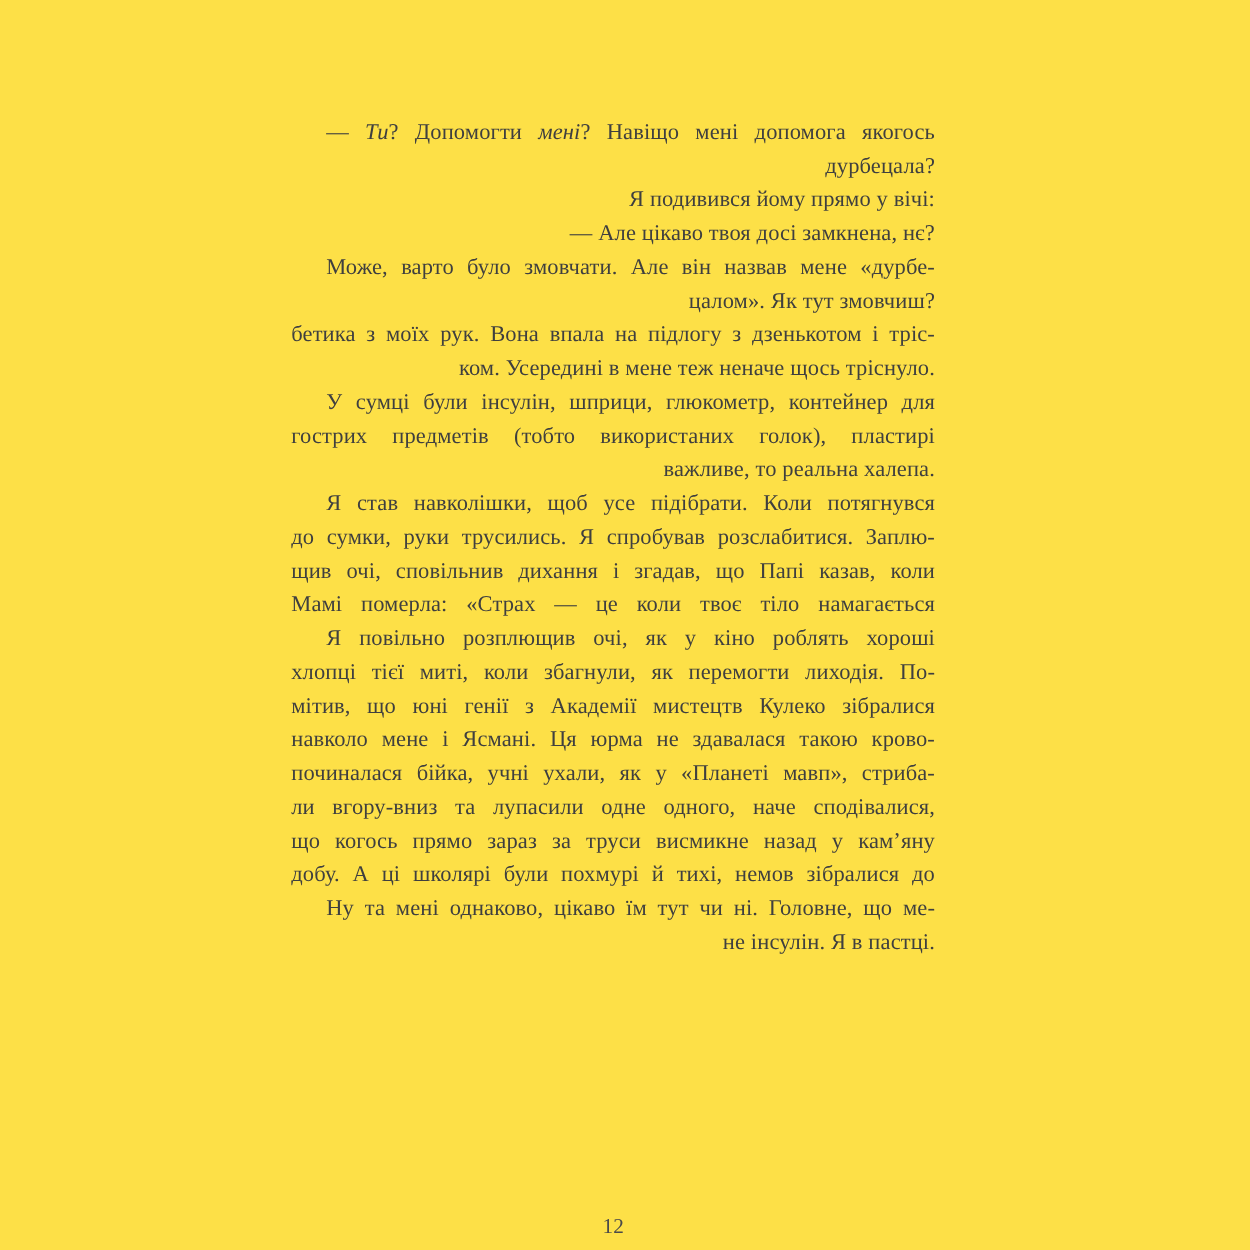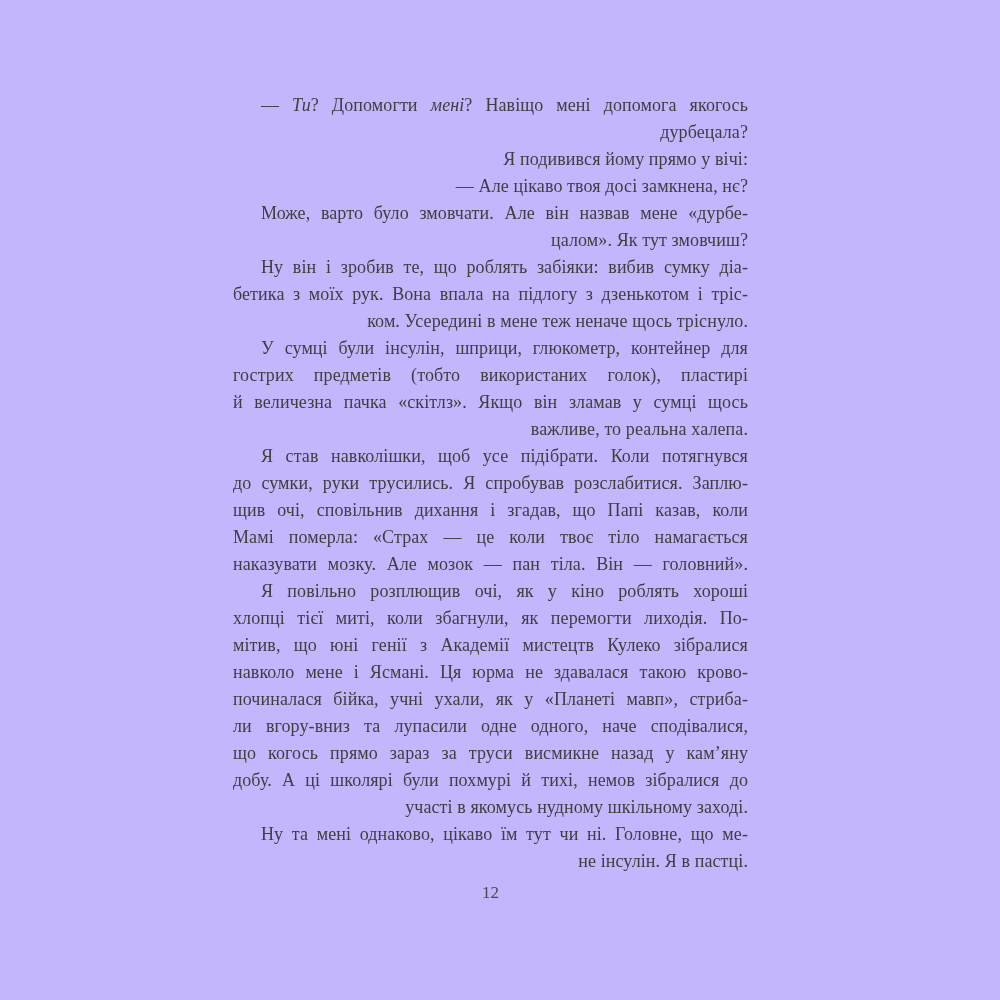--- a/index.html
+++ b/index.html
@@ -4,21 +4,21 @@
 <style>
   html, body {
     margin: 0;
     padding: 0;
     background: #ffffff;
   }
   .screenshot {
     position: relative;
     width: 1000px;
     height: 1000px;
-    background: #c4b5fd;
+    background: #fde047;
     overflow: hidden;
     font-family: "Liberation Serif", "DejaVu Serif", serif;
   }
   .text-block {
     position: absolute;
     left: 233px;
     top: 92px;
     width: 515px;
     font-size: 18px;
     line-height: 27px;
@@ -36,21 +36,21 @@
   }
   .line.indent {
     text-indent: 28px;
   }
   .line em {
     font-style: italic;
   }
   .page-number {
     position: absolute;
     left: 233px;
-    top: 883px;
+    top: 971px;
     width: 515px;
     text-align: center;
     font-size: 17px;
     color: #4a4a4a;
   }
 </style>
 </head>
 <body>
 
 <div class="screenshot">
@@ -63,47 +63,43 @@
         <div class="line indent"><span>Я подивився йому прямо у вічі:</span></div>
       </div>
       <div class="paragraph">
         <div class="line indent"><span>— Але цікаво твоя досі замкнена, нє?</span></div>
       </div>
       <div class="paragraph">
         <div class="line justify indent"><span>Може, варто було змовчати. Але він назвав мене «дурбе-</span></div>
         <div class="line"><span>цалом». Як тут змовчиш?</span></div>
       </div>
       <div class="paragraph">
-        <div class="line justify indent"><span>Ну він і зробив те, що роблять забіяки: вибив сумку діа-</span></div>
         <div class="line justify"><span>бетика з моїх рук. Вона впала на підлогу з дзенькотом і тріс-</span></div>
         <div class="line"><span>ком. Усередині в мене теж неначе щось тріснуло.</span></div>
       </div>
       <div class="paragraph">
         <div class="line justify indent"><span>У сумці були інсулін, шприци, глюкометр, контейнер для</span></div>
         <div class="line justify"><span>гострих предметів (тобто використаних голок), пластирі</span></div>
-        <div class="line justify"><span>й величезна пачка «скітлз». Якщо він зламав у сумці щось</span></div>
         <div class="line"><span>важливе, то реальна халепа.</span></div>
       </div>
       <div class="paragraph">
         <div class="line justify indent"><span>Я став навколішки, щоб усе підібрати. Коли потягнувся</span></div>
         <div class="line justify"><span>до сумки, руки трусились. Я спробував розслабитися. Заплю-</span></div>
         <div class="line justify"><span>щив очі, сповільнив дихання і згадав, що Папі казав, коли</span></div>
         <div class="line justify"><span>Мамі померла: «Страх — це коли твоє тіло намагається</span></div>
-        <div class="line justify"><span>наказувати мозку. Але мозок — пан тіла. Він — головний».</span></div>
       </div>
       <div class="paragraph">
         <div class="line justify indent"><span>Я повільно розплющив очі, як у кіно роблять хороші</span></div>
         <div class="line justify"><span>хлопці тієї миті, коли збагнули, як перемогти лиходія. По-</span></div>
         <div class="line justify"><span>мітив, що юні генії з Академії мистецтв Кулеко зібралися</span></div>
         <div class="line justify"><span>навколо мене і Ясмані. Ця юрма не здавалася такою крово-</span></div>
         <div class="line justify"><span>починалася бійка, учні ухали, як у «Планеті мавп», стриба-</span></div>
         <div class="line justify"><span>ли вгору-вниз та лупасили одне одного, наче сподівалися,</span></div>
         <div class="line justify"><span>що когось прямо зараз за труси висмикне назад у кам’яну</span></div>
         <div class="line justify"><span>добу. А ці школярі були похмурі й тихі, немов зібралися до</span></div>
-        <div class="line"><span>участі в якомусь нудному шкільному заході.</span></div>
       </div>
       <div class="paragraph">
         <div class="line justify indent"><span>Ну та мені однаково, цікаво їм тут чи ні. Головне, що ме-</span></div>
         <div class="line"><span>не інсулін. Я в пастці.</span></div>
       </div>
     </div>
   <div class="page-number">12</div>
 </div>
 
 </body></html>

